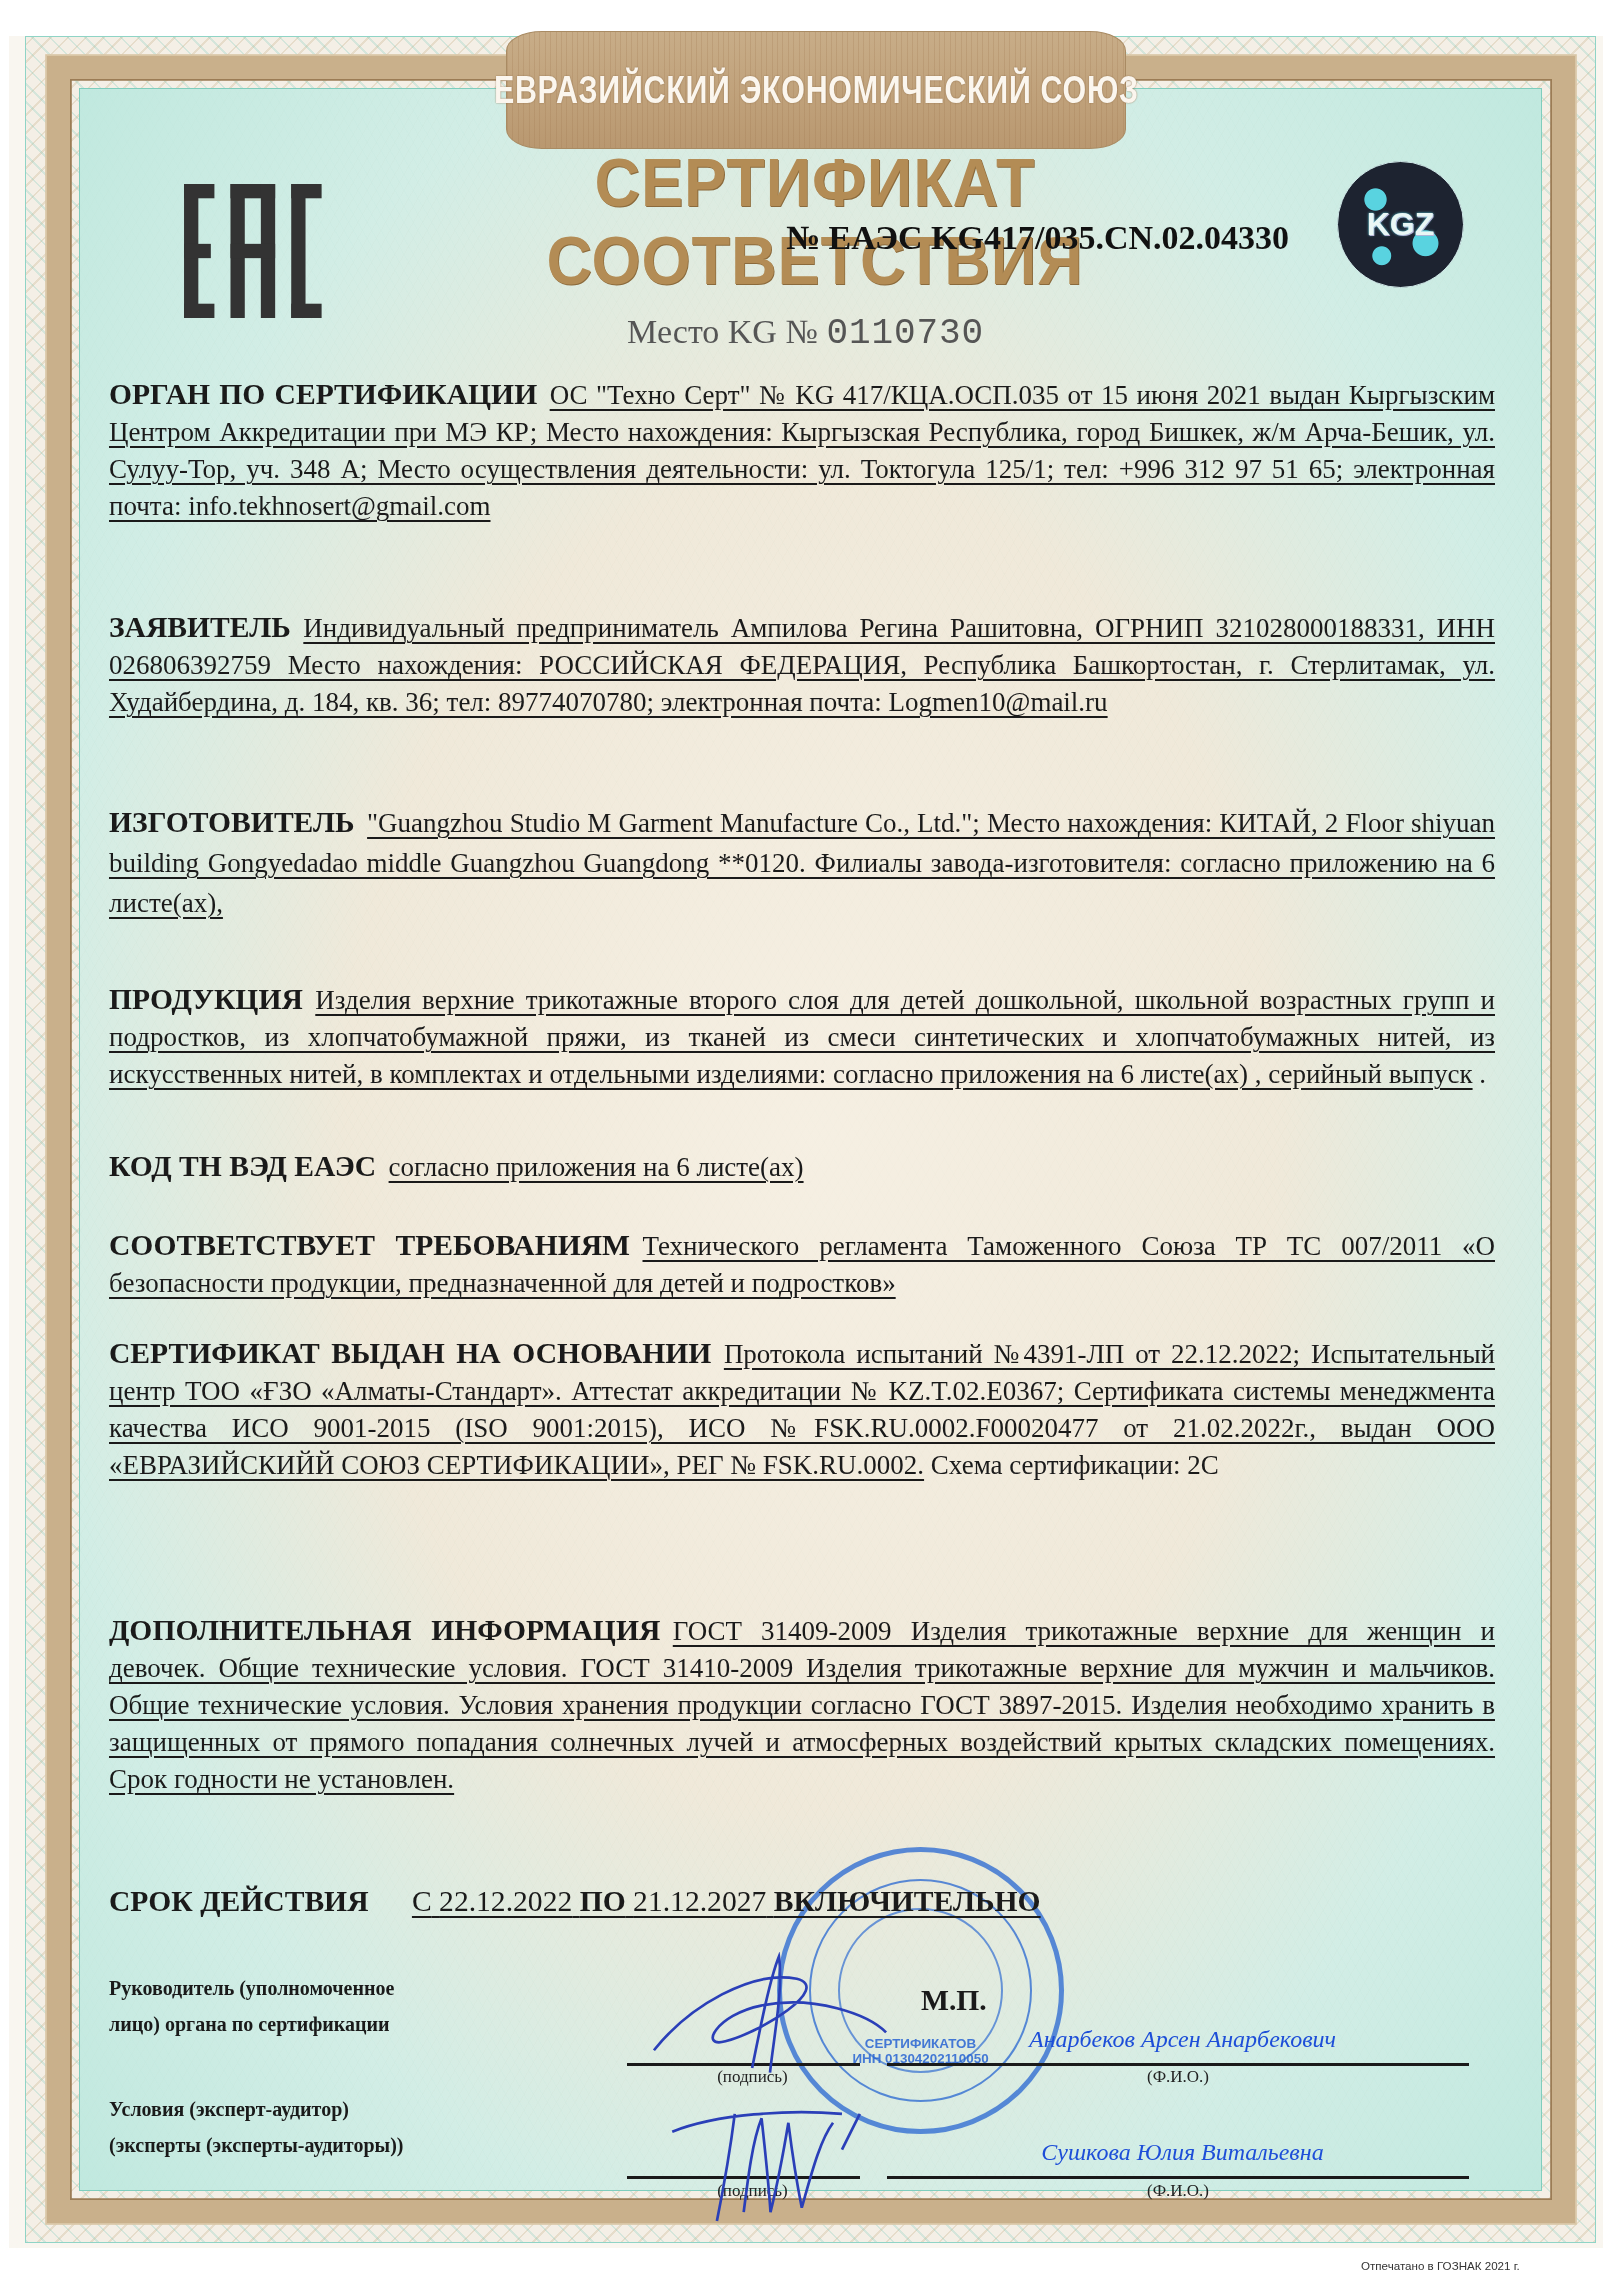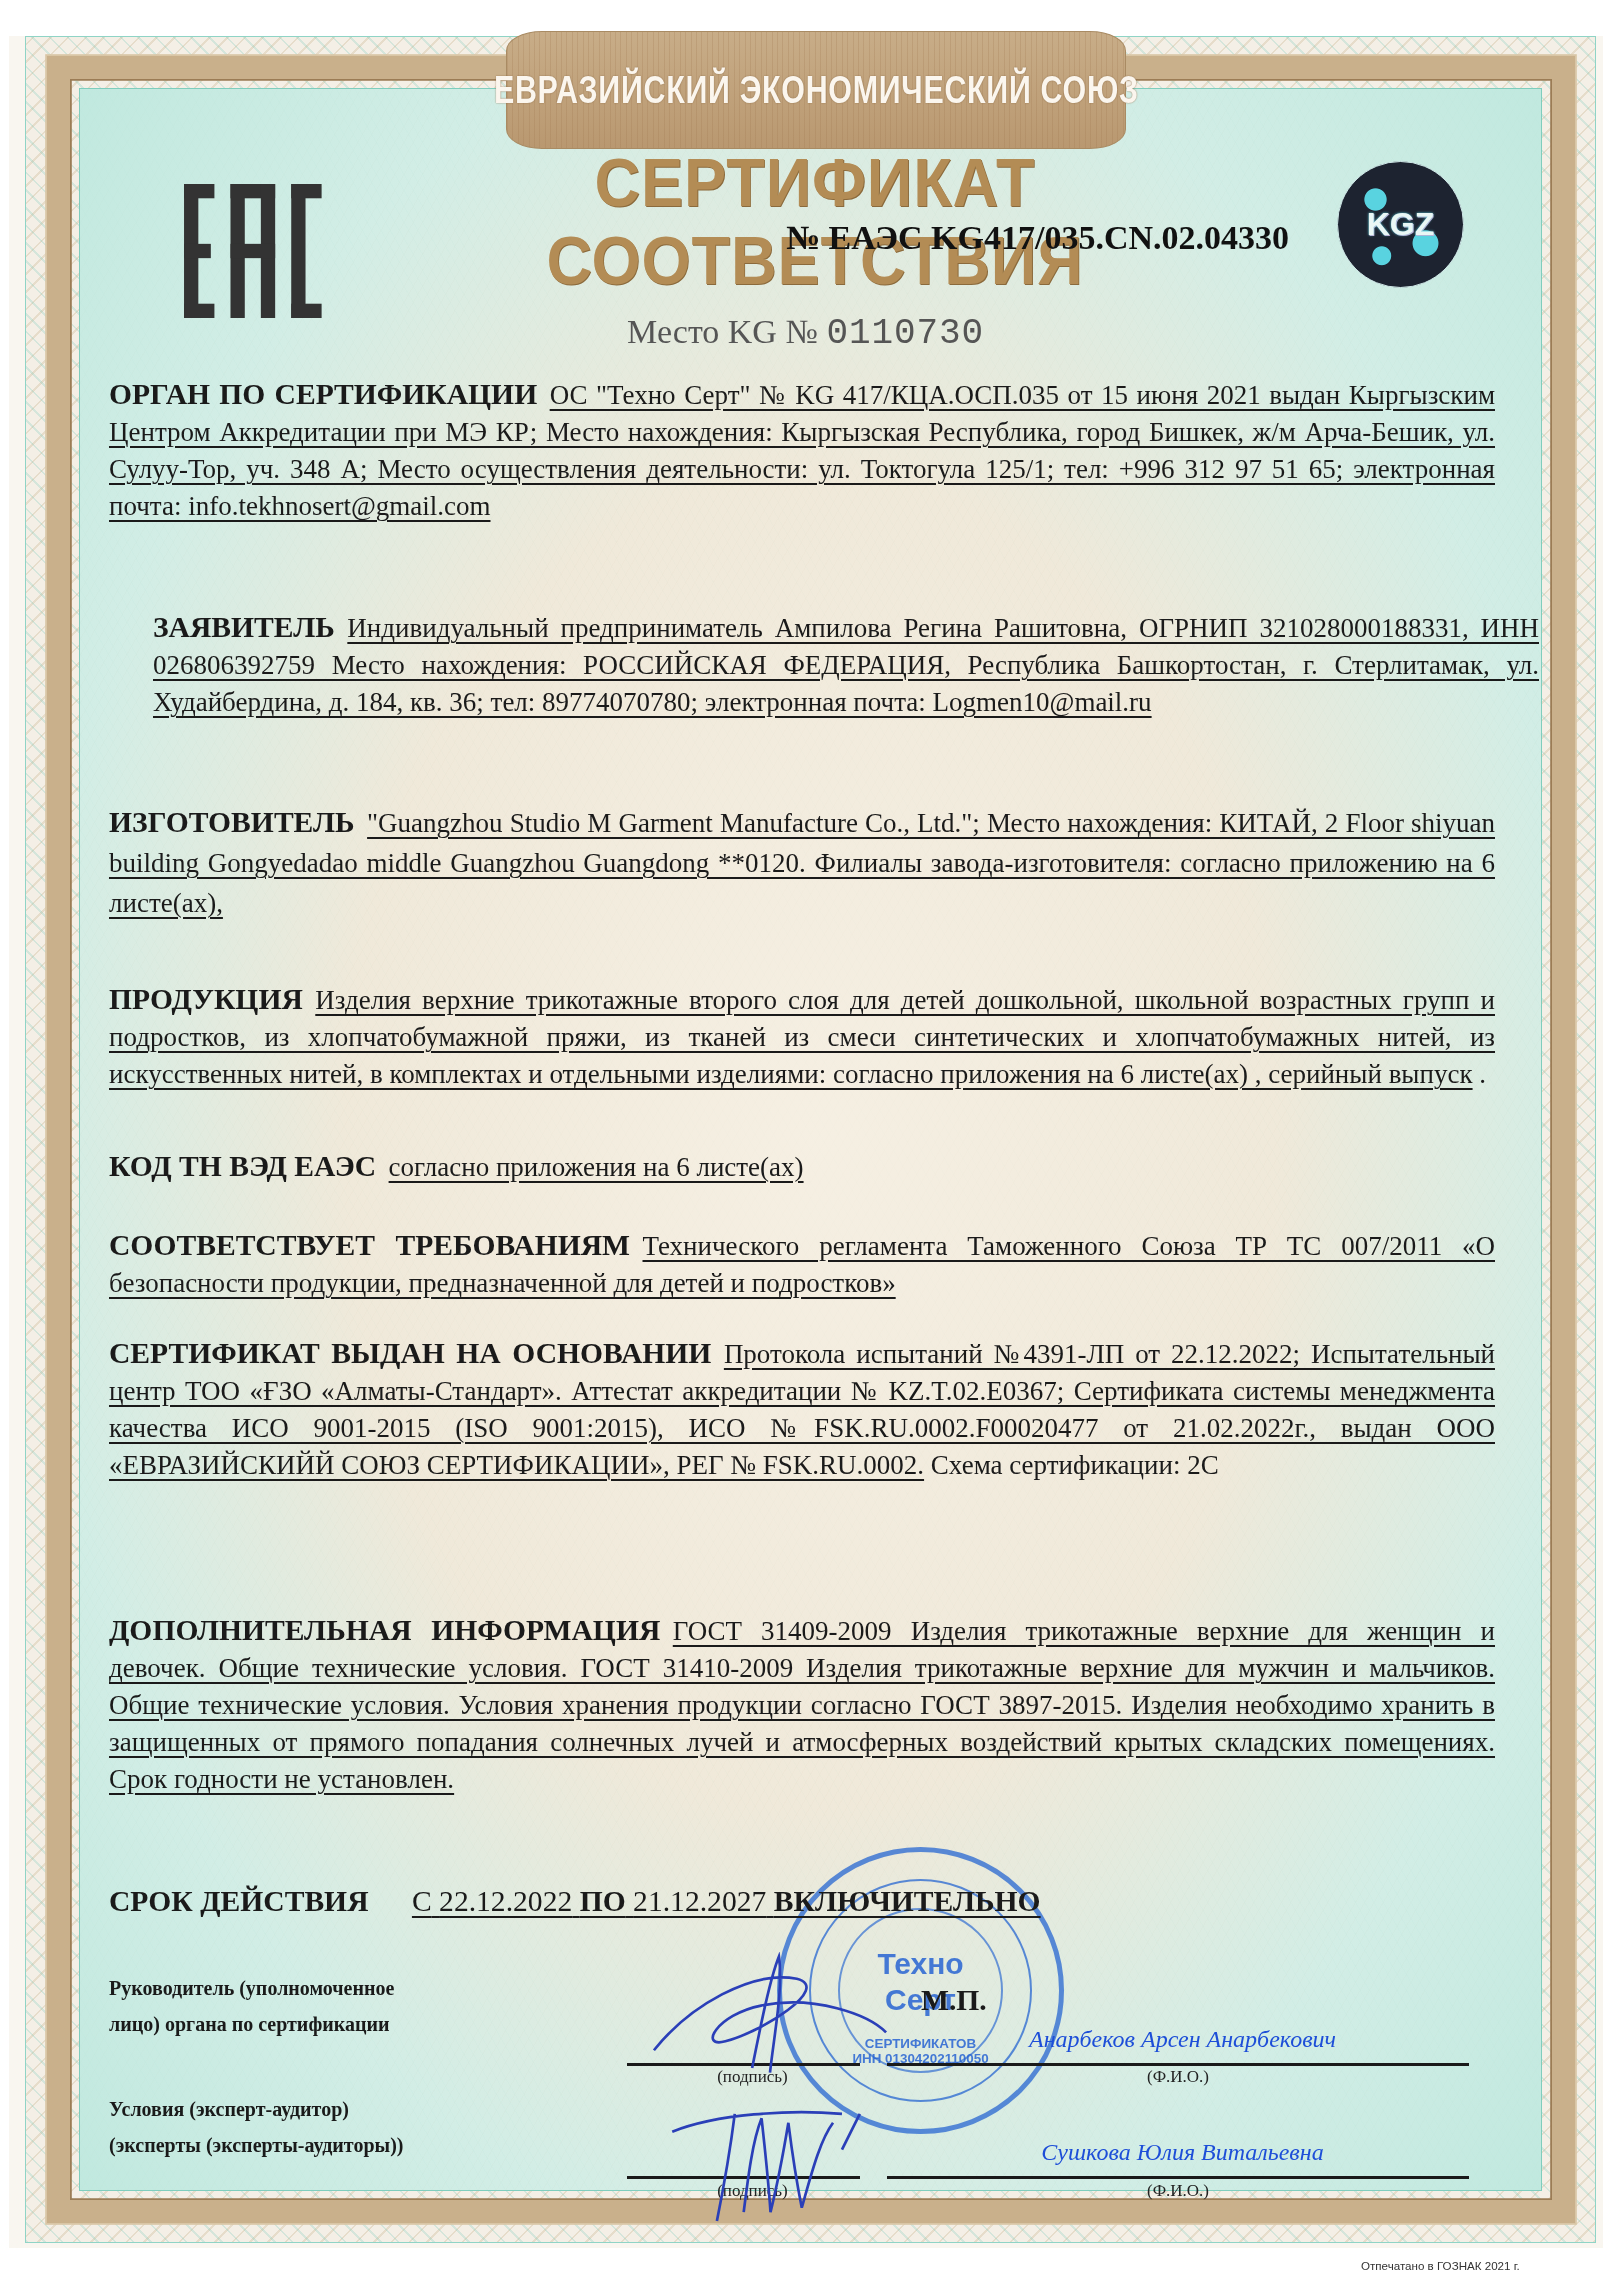--- a/index.html
+++ b/index.html
@@ -183,21 +183,21 @@
 </div>
 
 <div class="hologram">
   <span>KGZ</span>
 </div>
 
 <div class="section" style="top:376px;">
   <span class="label">ОРГАН ПО СЕРТИФИКАЦИИ</span><span class="val">ОС "Техно Серт" № KG 417/КЦА.ОСП.035 от 15 июня 2021 выдан Кыргызским Центром Аккредитации при МЭ КР; Место нахождения: Кыргызская Республика, город Бишкек, ж/м Арча-Бешик, ул. Сулуу-Тор, уч. 348 А; Место осуществления деятельности: ул. Токтогула 125/1; тел: +996 312 97 51 65; электронная почта: info.tekhnosert@gmail.com</span>
 </div>
 
-<div class="section" style="top:609px;margin-left:44px;">
+<div class="section" style="top:609px;">
   <span class="label">ЗАЯВИТЕЛЬ</span><span class="val">Индивидуальный предприниматель Ампилова Регина Рашитовна, ОГРНИП 321028000188331, ИНН 026806392759 Место нахождения: РОССИЙСКАЯ ФЕДЕРАЦИЯ, Республика Башкортостан, г. Стерлитамак, ул. Худайбердина, д. 184, кв. 36; тел: 89774070780; электронная почта: Logmen10@mail.ru</span>
 </div>
 
 <div class="section" style="top:802px; line-height:40px;">
   <span class="label">ИЗГОТОВИТЕЛЬ</span><span class="val">"Guangzhou Studio M Garment Manufacture Co., Ltd."; Место нахождения: КИТАЙ, 2 Floor shiyuan building Gongyedadao middle Guangzhou Guangdong **0120. Филиалы завода-изготовителя: согласно приложению на 6 листе(ах),</span>
 </div>
 
 <div class="section" style="top:981px;">
   <span class="label">ПРОДУКЦИЯ</span><span class="val">Изделия верхние трикотажные второго слоя для детей дошкольной, школьной возрастных групп и подростков, из хлопчатобумажной пряжи, из тканей из смеси синтетических и хлопчатобумажных нитей, из искусственных нитей, в комплектах и отдельными изделиями: согласно приложения на 6 листе(ах) , серийный выпуск</span><span> .</span>
 </div>
@@ -214,24 +214,20 @@
   <span class="label">СЕРТИФИКАТ ВЫДАН НА ОСНОВАНИИ</span><span class="val">Протокола испытаний №4391-ЛП от 22.12.2022; Испытательный центр ТОО «ҒЗО «Алматы-Стандарт». Аттестат аккредитации № KZ.T.02.E0367; Сертификата системы менеджмента качества ИСО 9001-2015 (ISO 9001:2015), ИСО №FSK.RU.0002.F00020477 от 21.02.2022г., выдан ООО «ЕВРАЗИЙСКИЙЙ СОЮЗ СЕРТИФИКАЦИИ», РЕГ № FSK.RU.0002.</span><span> Схема сертификации: 2С</span>
 </div>
 
 <div class="section" style="top:1612px;">
   <span class="label">ДОПОЛНИТЕЛЬНАЯ ИНФОРМАЦИЯ</span><span class="val">ГОСТ 31409-2009 Изделия трикотажные верхние для женщин и девочек. Общие технические условия. ГОСТ 31410-2009 Изделия трикотажные верхние для мужчин и мальчиков. Общие технические условия. Условия хранения продукции согласно ГОСТ 3897-2015. Изделия необходимо хранить в защищенных от прямого попадания солнечных лучей и атмосферных воздействий крытых складских помещениях. Срок годности не установлен.</span>
 </div>
 
 <div class="stamp">
   <div class="ring2"></div>
   <div class="ring3"></div>
-  <div class="center">
-    <div>Техно</div>
-    <div>Серт</div>
-  </div>
   <div class="small">
     <div>СЕРТИФИКАТОВ</div>
     <div>ИНН 01304202110050</div>
   </div>
 </div>
 
 <div class="validity">
   <span class="label b">СРОК ДЕЙСТВИЯ</span>
   <span class="val"><span>С</span> <span>22.12.2022</span> <span class="b">ПО</span> <span>21.12.2027</span> <span class="b">ВКЛЮЧИТЕЛЬНО</span></span>
 </div>

